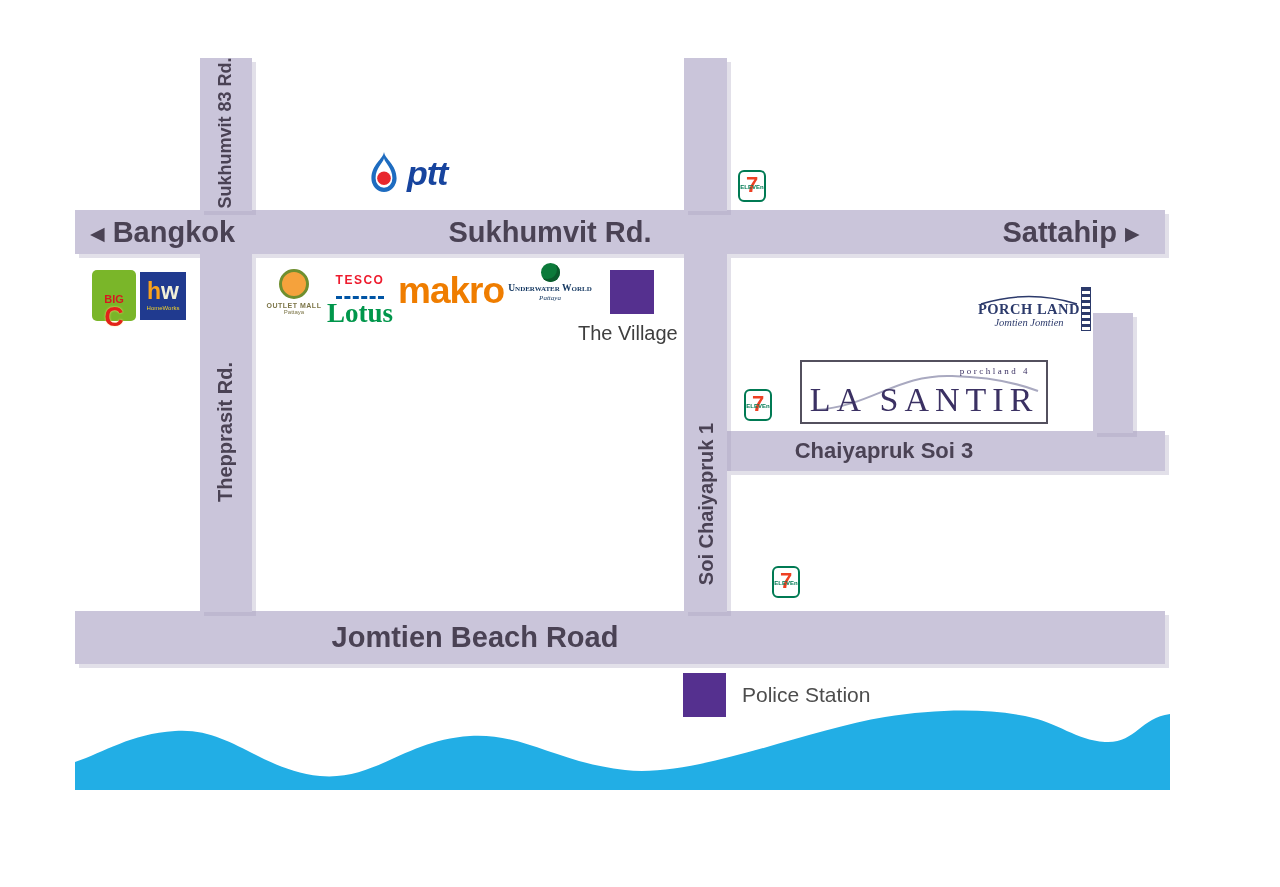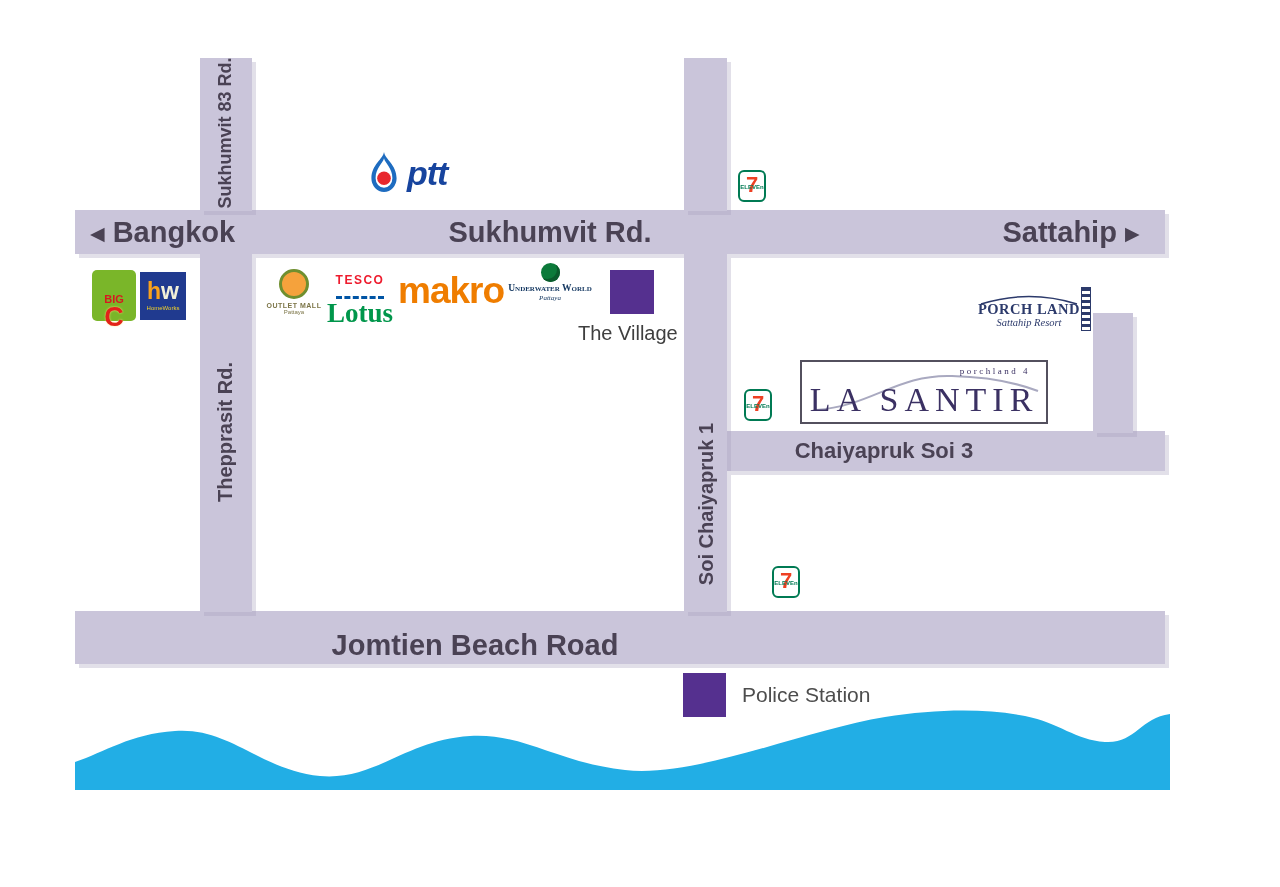--- a/index.html
+++ b/index.html
@@ -24,21 +24,21 @@
   
   .rlabel{
     position:absolute;display:flex;align-items:center;justify-content:center;
     color:#4a4254;font-weight:bold;white-space:nowrap;
   }
   .rlabel .arrow{font-size:19px;line-height:1;padding-top:2px;}
   #lbl-bangkok   {left:90px;  top:210px; height:44px; font-size:29px; gap:8px;}
   #lbl-sukhumvit {left:420px; top:210px; width:260px; height:44px; font-size:29px;}
   #lbl-sattahip  {left:985px; top:210px; width:172px; height:44px; font-size:29px; gap:8px;}
   #lbl-chaiyapruk3{left:754px;top:431px; width:260px; height:40px; font-size:22px;}
-  #lbl-jomtien   {left:340px; top:611px; width:270px; height:53px; font-size:29px;margin-top:8px;}
+  #lbl-jomtien   {left:340px; top:611px; width:270px; height:53px; font-size:29px;}
   .vlabel{
     position:absolute;transform:translate(-50%,-50%) rotate(-90deg);
     color:#4a4254;font-weight:bold;white-space:nowrap;
   }
   #lbl-sukhumvit83{left:225px;top:133px;font-size:18px;}
   #lbl-thepprasit {left:225px;top:432px;font-size:20px;}
   #lbl-soi1       {left:706px;top:504px;font-size:20px;}
 
   
   .ptt{position:absolute;left:366px;top:152px;display:flex;align-items:center;gap:5px;}
@@ -212,21 +212,21 @@
   </div>
 
   <div class="village-square"></div>
   <div class="village-label">The Village</div>
 
   <div class="porchland">
     <svg class="pl-arc" width="104" height="12" viewBox="0 0 104 12">
       <path d="M4,11 Q52,-4 100,11" stroke="#2c3a6b" stroke-width="1.5" fill="none"></path>
     </svg>
     <div class="pl-name">PORCH LAND</div>
-    <div class="pl-script">Sattahip Resort</div>
+    <div class="pl-script">Jomtien Jomtien</div>
     <div class="pl-tower"></div>
   </div>
 
   <div class="lasantir">
     <svg class="ls-swoosh" width="244" height="60" viewBox="0 0 244 60">
       <path d="M14,48 C70,44 95,12 150,14 C190,15 215,21 236,29" stroke="#a9a9c0" stroke-width="2" fill="none"></path>
     </svg>
     <div class="ls-small">porchland 4</div>
     <div class="ls-name">LA SANTIR</div>
   </div>

